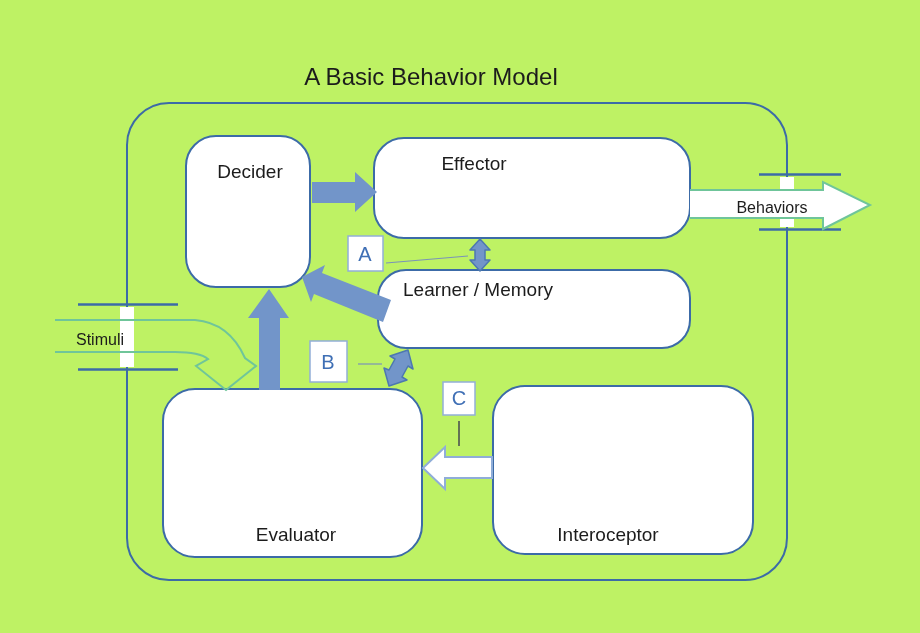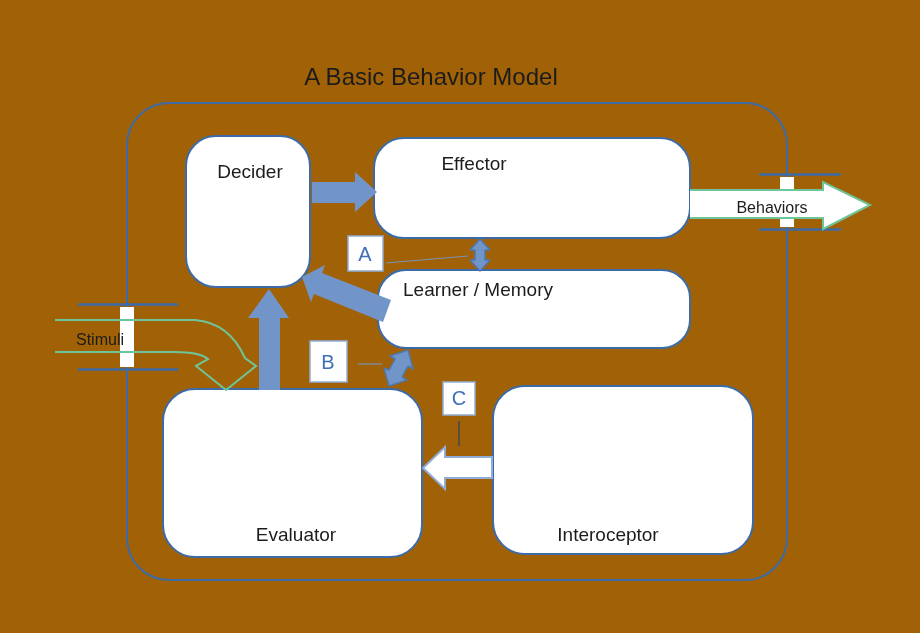--- a/index.html
+++ b/index.html
@@ -1,16 +1,16 @@
 <!DOCTYPE html>
 <html style="--box-border: #3c6ba7; --arrow-fill: #7295c9; --arrow-stroke: #4d78b0; --green: #6fc59a; --hollow-blue: #8fadd8; --label-border: #92afd7; --label-text: #3f6fb5; --connector: #7a93b8; --connector-dark: #45494f; --text: #1c1c1c;"><head>
 <meta charset="utf-8">
 <style>
   html,body{margin:0;padding:0;background:#fff;}
-  .stage{position:relative;width:920px;height:633px;background:#a16207;overflow:hidden;
+  .stage{position:relative;width:920px;height:633px;background:#bef264;overflow:hidden;
          font-family:"Liberation Sans",sans-serif;}
   svg{display:block;}
 
   .title-text{font-family:"Liberation Sans",sans-serif;font-size:24px;fill:var(--text);text-anchor:middle;}
   .node-label{font-family:"Liberation Sans",sans-serif;font-size:19px;fill:var(--text);text-anchor:middle;}
   .io-label{font-family:"Liberation Sans",sans-serif;font-size:16px;fill:var(--text);}
   .io-label.mid{text-anchor:middle;}
   .letter{font-family:"Liberation Sans",sans-serif;font-size:20px;fill:var(--label-text);text-anchor:middle;}
 
   .boundary{fill:none;stroke:var(--box-border);stroke-width:2;}

